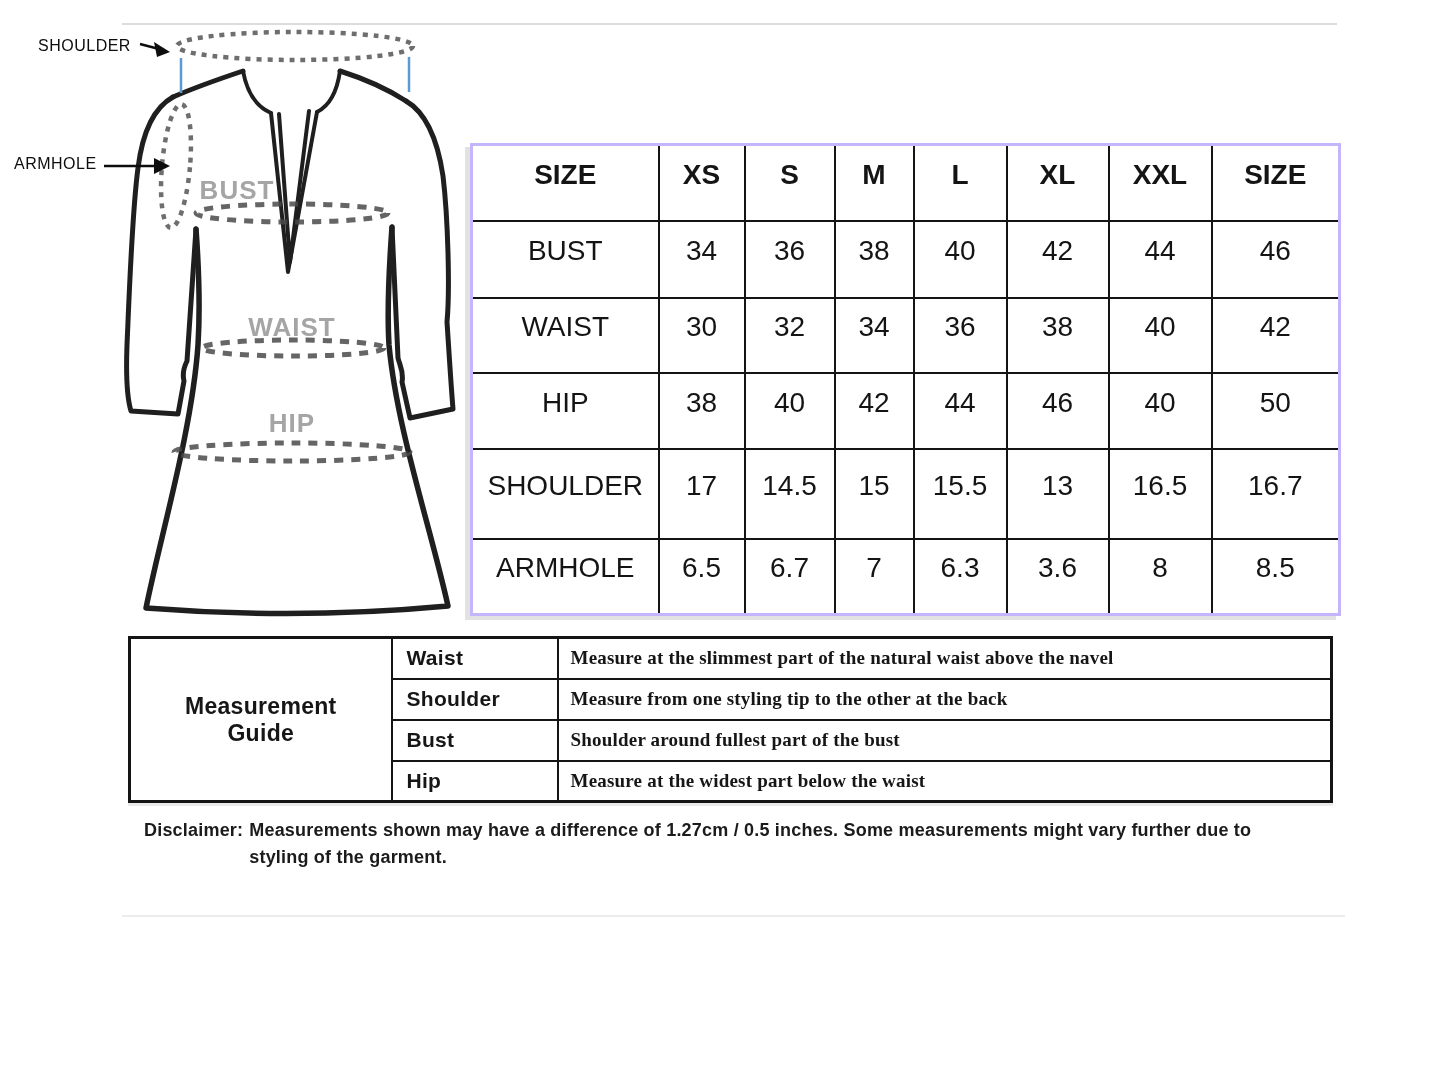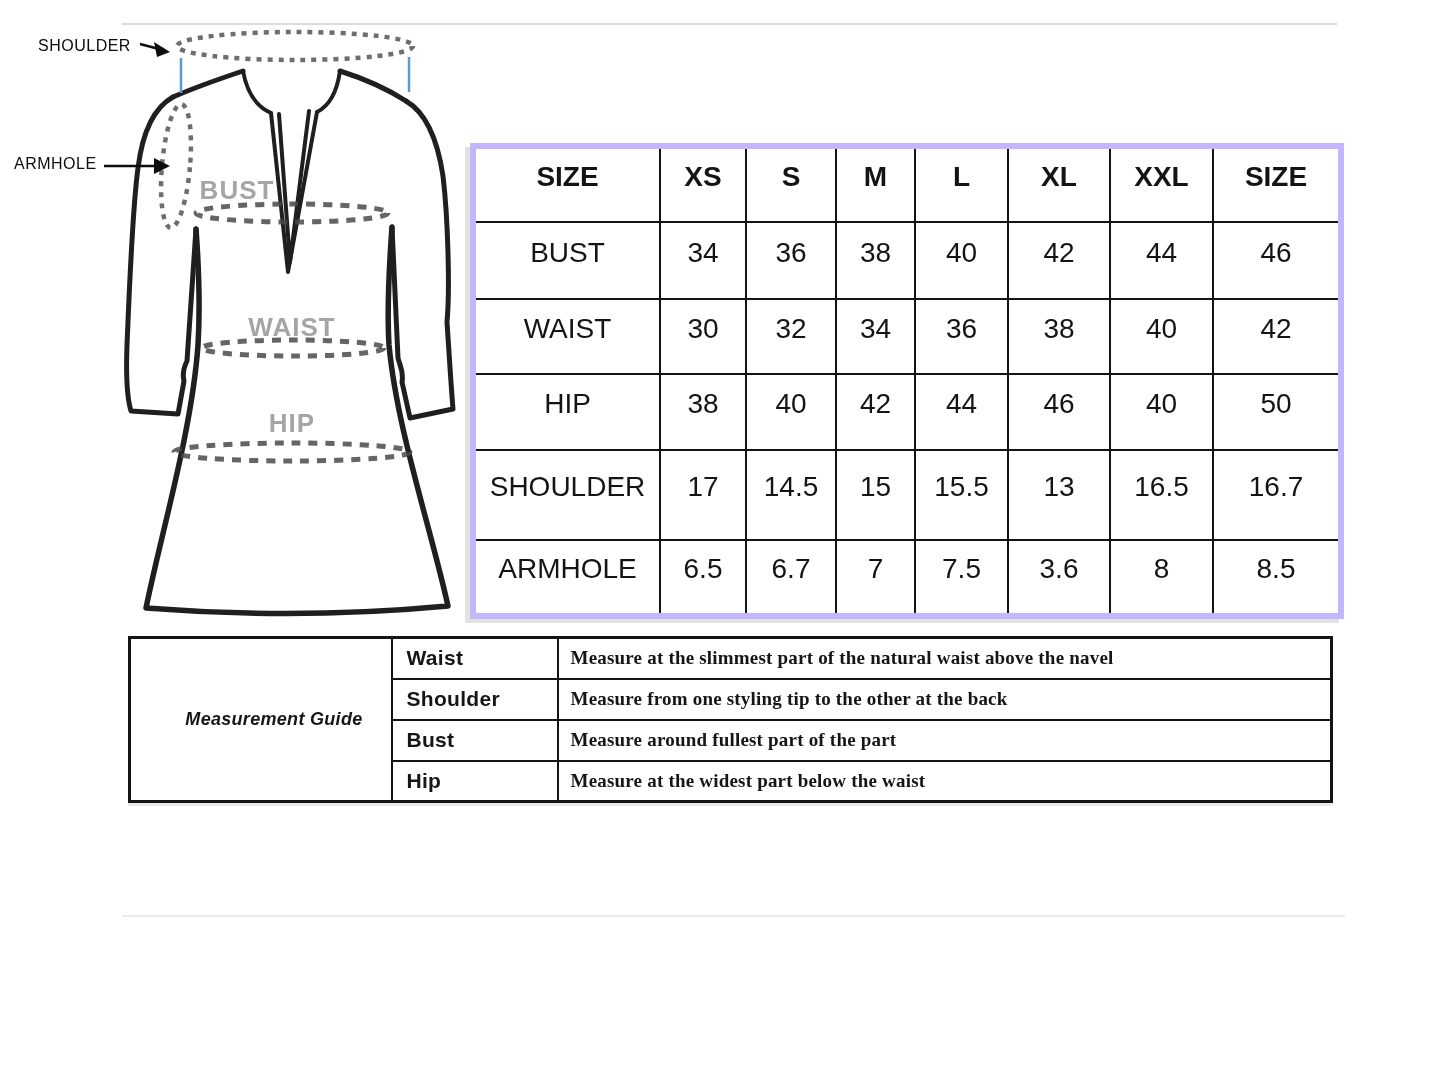--- a/index.html
+++ b/index.html
@@ -40,21 +40,21 @@
     background:#fff;
     box-shadow:-5px 4px 0 rgba(150,150,150,.28);
   }
   .size-table th,.size-table td{
     border:2.5px solid #141414;
     text-align:center;vertical-align:middle;
     padding:0 0 16px 0;
     font-size:28px;font-weight:400;color:#141414;
     overflow:hidden;white-space:nowrap;
   }
-  .size-table{border:6px solid #c4b5fd;}
+  .size-table{border:3px solid #c4b5fd;}
   .size-table th{font-weight:700;}
   .size-table thead tr{height:76px;}
   .size-table tbody tr:nth-child(1){height:77px;}
   .size-table tbody tr:nth-child(2){height:75px;}
   .size-table tbody tr:nth-child(3){height:76px;}
   .size-table tbody tr:nth-child(4){height:90px;}
   .size-table tbody tr:nth-child(5){height:76px;}
 
   
   .guide-table{
@@ -63,22 +63,22 @@
     border:3.5px solid #141414;background:#fff;
     box-shadow:0 3px 0 rgba(150,150,150,.2);
   }
   .guide-table td{
     border:2.5px solid #141414;
     vertical-align:middle;color:#161616;
     font-weight:700;
   }
   .guide-table tr{height:41px;}
   .guide-title{
-    text-align:right;font-size:18px;line-height:1.15;
-    padding:0 28px;letter-spacing:.3px;font-style:italic;
+    text-align:center;font-size:23px;line-height:1.15;
+    padding:0 28px;letter-spacing:.3px;
   }
   .guide-label{font-size:21px;padding-left:14px;letter-spacing:.3px;}
   .guide-desc{font-size:19px;padding-left:12px;letter-spacing:.2px;font-family:Liberation Serif, serif;}
 
   
   .disclaimer{
     position:absolute;left:144px;top:817px;width:1196px;
     display:flex;align-items:flex-start;
     font-size:18px;font-weight:700;color:#1b1b1b;line-height:1.5;
     letter-spacing:.2px;
@@ -202,21 +202,21 @@
           <td>15.5</td>
           <td>13</td>
           <td>16.5</td>
           <td>16.7</td>
         </tr>
         <tr>
           <td>ARMHOLE</td>
           <td>6.5</td>
           <td>6.7</td>
           <td>7</td>
-          <td>7.5</td>
+          <td>6.3</td>
           <td>3.6</td>
           <td>8</td>
           <td>8.5</td>
         </tr>
       </tbody>
   </table>
 
   <table class="guide-table">
     <colgroup>
       <col style="width:262px">
@@ -228,23 +228,27 @@
           <td class="guide-title" rowspan="4">Measurement Guide</td>
           <td class="guide-label">Waist</td>
           <td class="guide-desc">Measure at the slimmest part of the natural waist above the navel</td>
         </tr>
         <tr>
           <td class="guide-label">Shoulder</td>
           <td class="guide-desc">Measure from one styling tip to the other at the back</td>
         </tr>
         <tr>
           <td class="guide-label">Bust</td>
-          <td class="guide-desc">Measure around fullest part of the part</td>
+          <td class="guide-desc">Shoulder around fullest part of the bust</td>
         </tr>
         <tr>
           <td class="guide-label">Hip</td>
           <td class="guide-desc">Measure at the widest part below the waist</td>
         </tr>
       </tbody>
   </table>
 
+  <div class="disclaimer">
+    <span class="disclaimer-label">Disclaimer:</span>
+    <span class="disclaimer-text">Measurements shown may have a difference of 1.27cm / 0.5 inches. Some measurements might vary further due to styling of the garment.</span>
+  </div>
 
 </div>
 
 </body></html>

